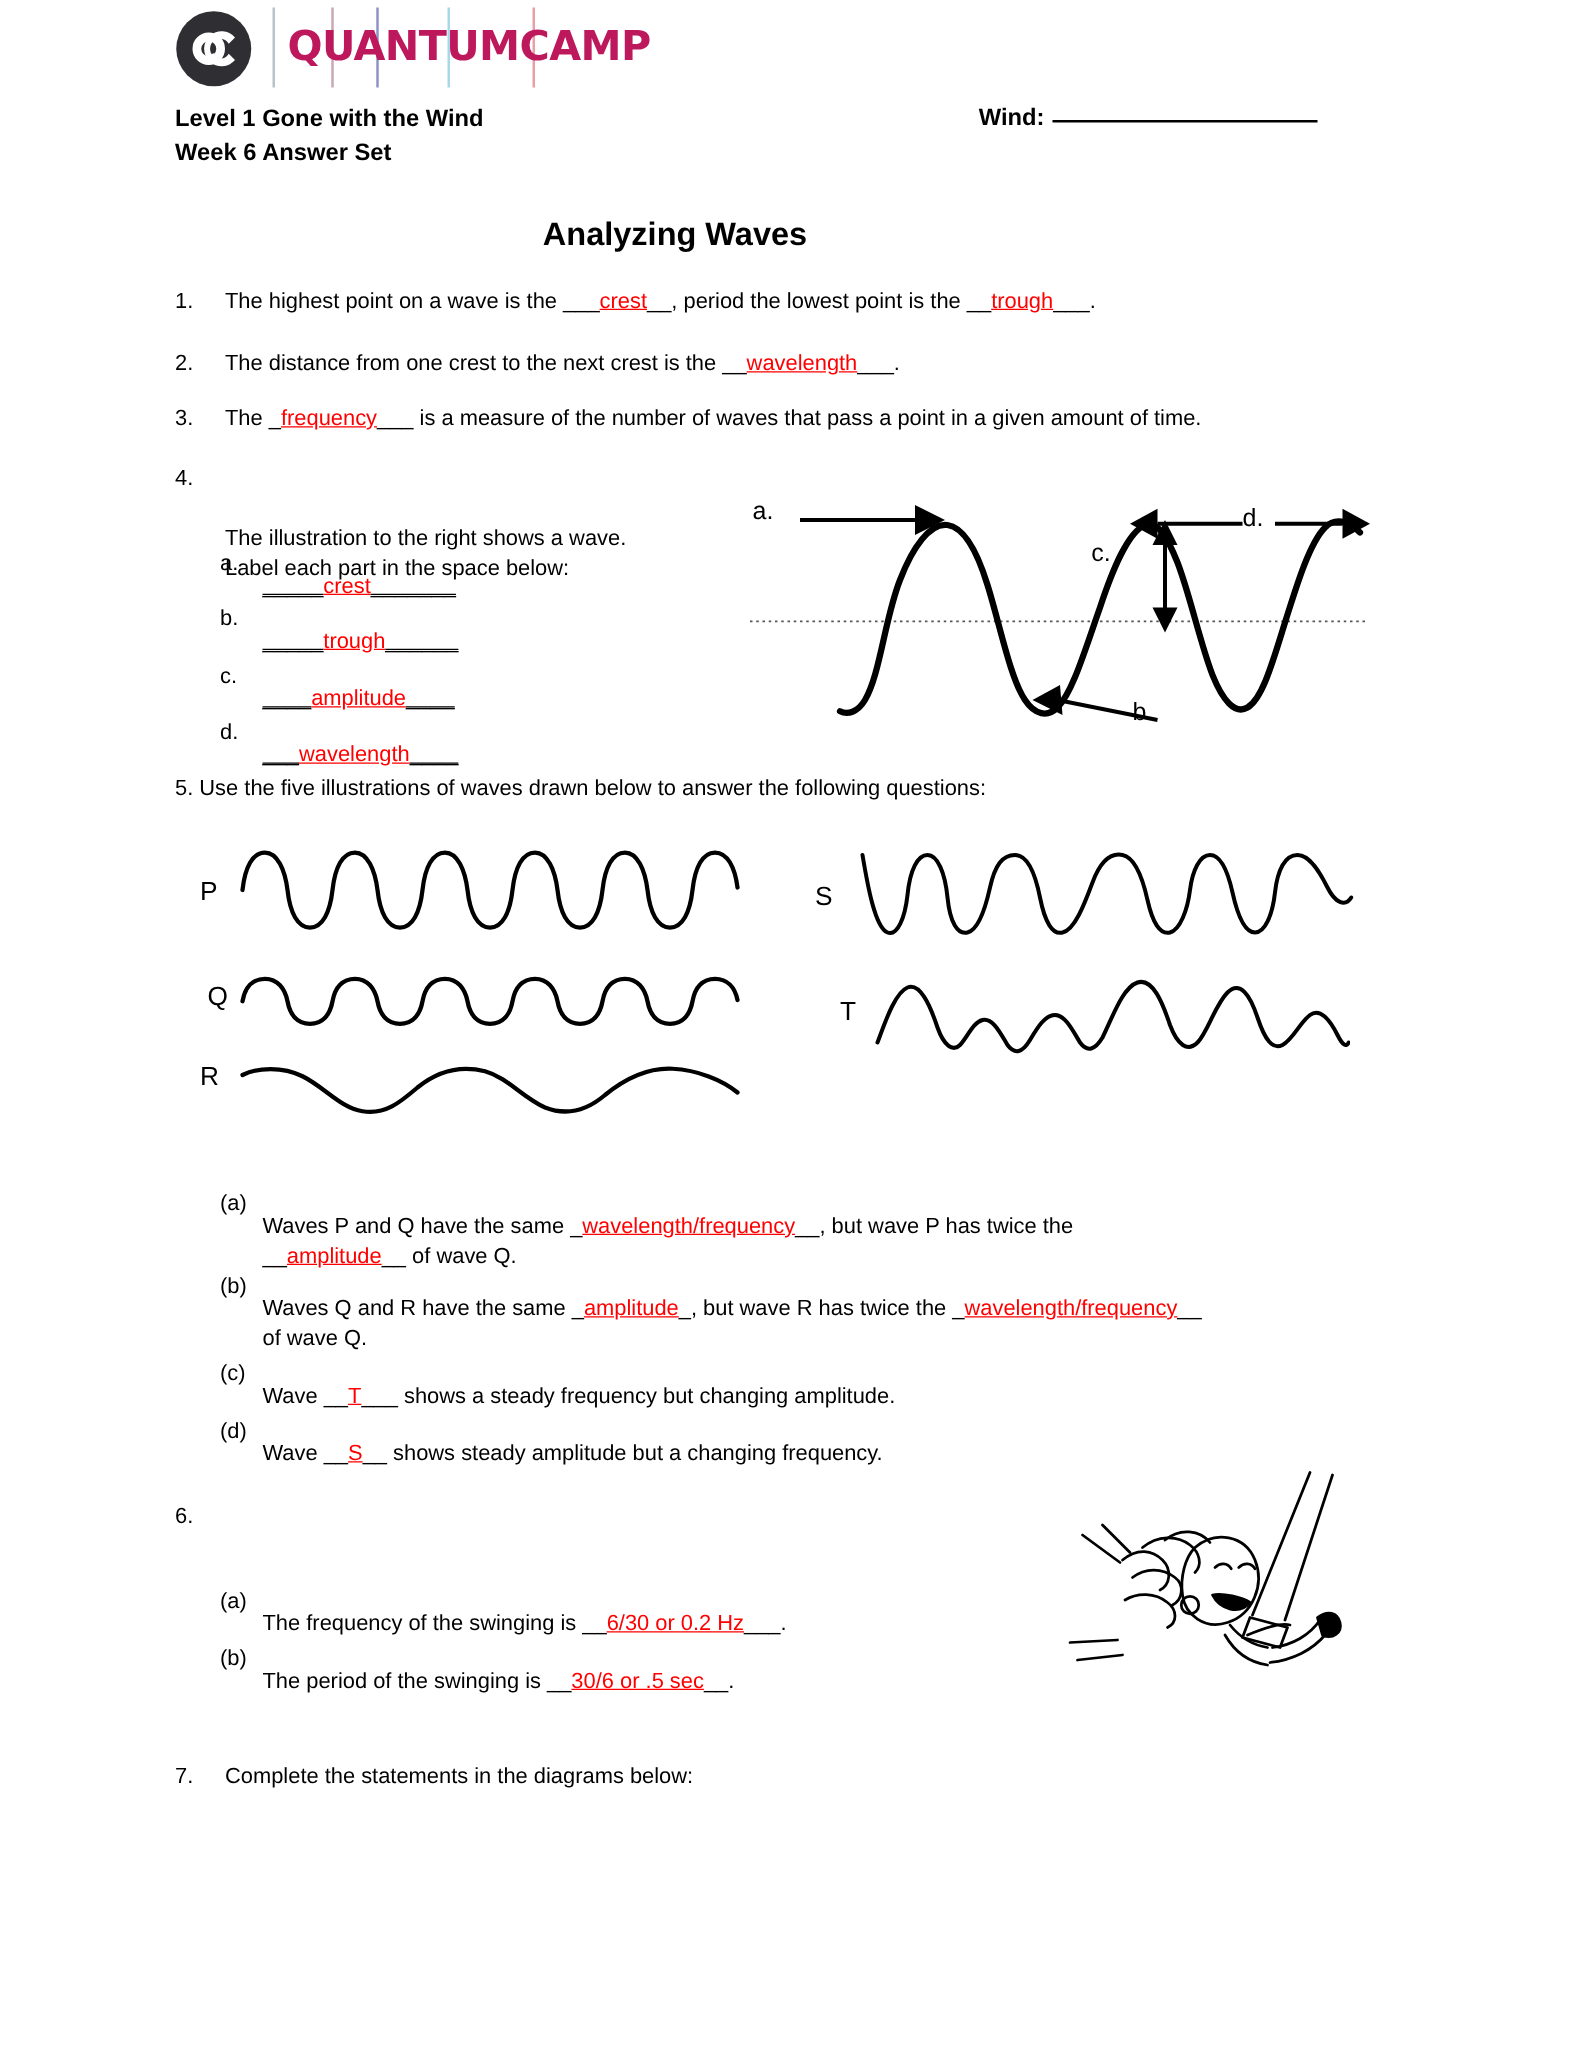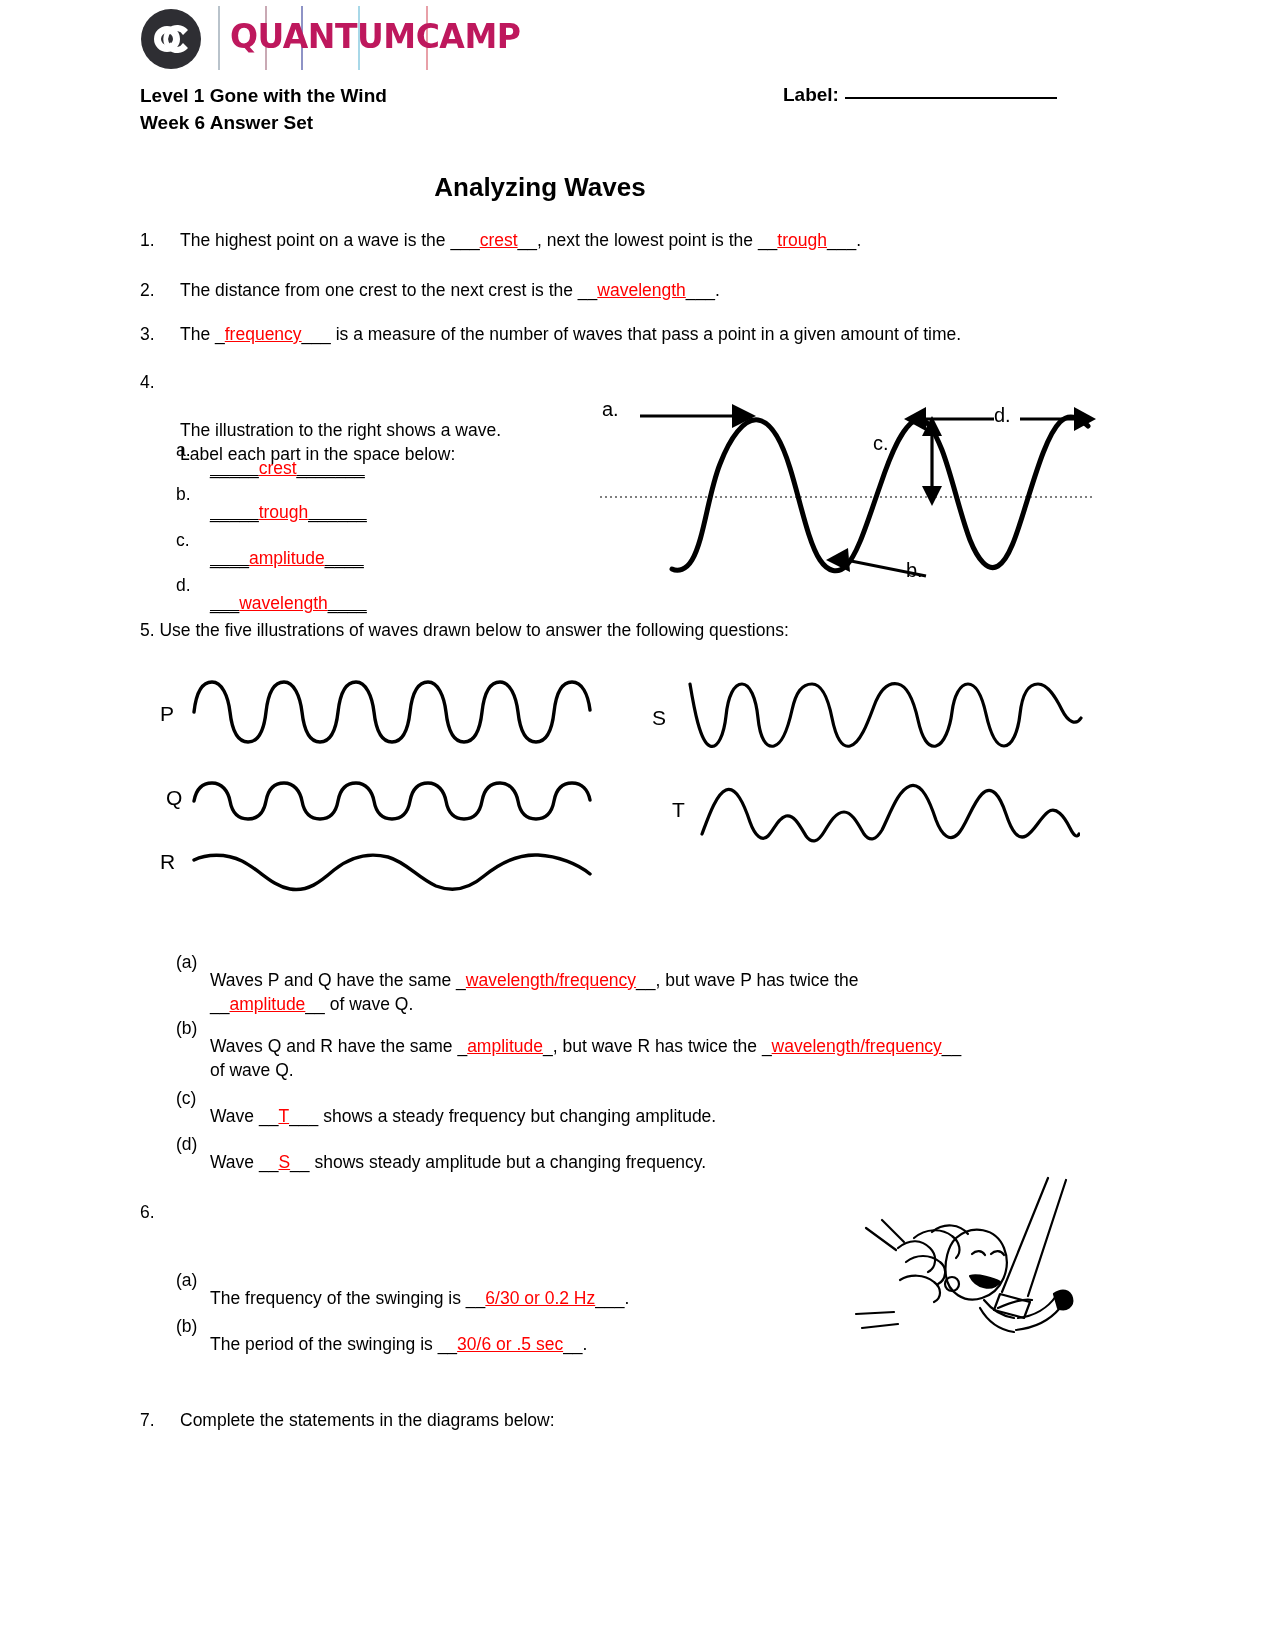--- a/index.html
+++ b/index.html
@@ -155,28 +155,28 @@
     <span class="logo-bar" style="left:83px;background:#8e93c6;"></span>
     <span class="logo-bar" style="left:140px;background:#a8d8e8;"></span>
     <span class="logo-bar" style="left:208px;background:#e8a0a8;"></span>
   </div>
   <div class="logo-word">QUANTUMCAMP</div>
 </div>
 
 <div class="hdr-left">Level 1 Gone with the Wind
 Week 6 Answer Set</div>
 <div class="hdr-name">
-  <span>Label:</span><span class="rule"></span>
+  <span>Wind:</span><span class="rule"></span>
 </div>
 
 <div class="page-title">Analyzing Waves</div>
 
 <div class="q" style="left:140px; top:228px; width:950px;">
   <span class="num">1.</span>
-  <span class="body"><span>The highest point on a wave is the ___</span><u class="ans">crest</u><span>__,  next the lowest point is the __</span><u class="ans">trough</u><span>___.</span></span>
+  <span class="body"><span>The highest point on a wave is the ___</span><u class="ans">crest</u><span>__,  period the lowest point is the __</span><u class="ans">trough</u><span>___.</span></span>
 </div>
 
 <div class="q" style="left:140px; top:278px; width:950px;">
   <span class="num">2.</span>
   <span class="body"><span>The distance from one crest to the next crest is the __</span><u class="ans">wavelength</u><span>___.</span></span>
 </div>
 
 <div class="q" style="left:140px; top:322px; width:950px;">
   <span class="num">3.</span>
   <span class="body"><span>The _</span><u class="ans">frequency</u><span>___ is a measure of the number of waves that pass a point in a given amount of time.</span></span>

